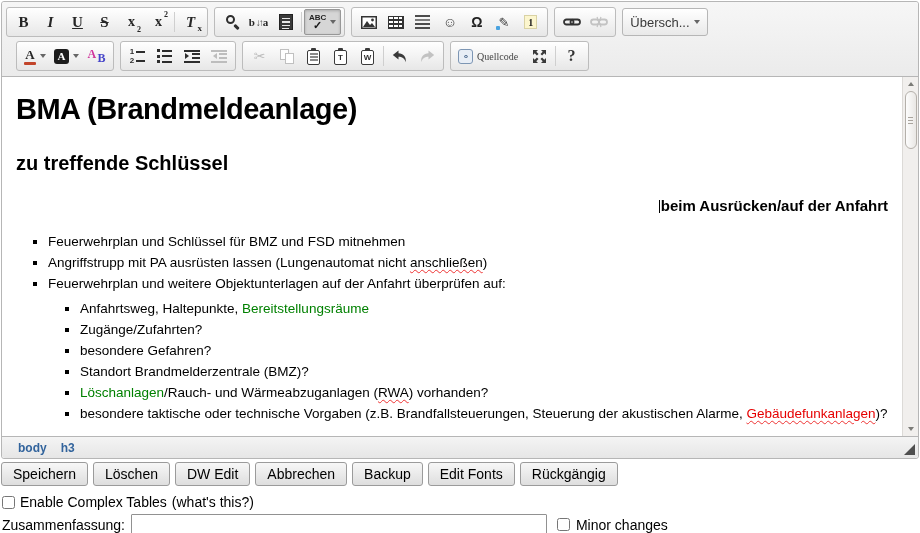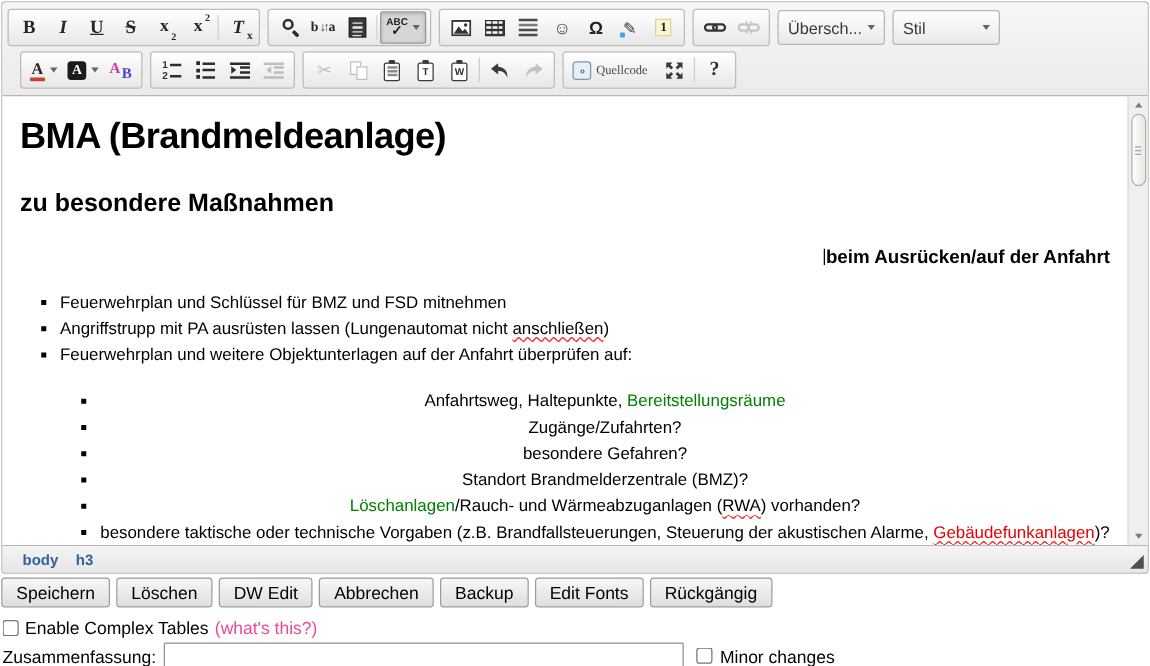--- a/index.html
+++ b/index.html
@@ -110,21 +110,21 @@
   .src-label { font-size:10px; color:#444; margin:0 4px;font-family:Liberation Serif, serif; }
   .g-help { font-family:"Liberation Serif",serif; font-weight:bold; font-size:16px; color:#333; }
 
   
   .cke-contents { position:relative; height:360px; background:#fff; border-top:1px solid #b6b6b6; overflow:hidden; }
   .doc { padding:0 30px 0 14px; color:#000; font-size:13.5px; }
   .doc h1 { font-size:29px; letter-spacing:-0.5px; margin-top:16px; }
   .doc h2 { font-size:20px; margin-top:26px; }
   .doc h3 { font-size:15px; margin-top:22px;text-align:right; }
   .doc ul { margin-top:17px; padding-left:32px; list-style:square; }
-  .doc ul ul { margin-top:16px; padding-left:32px;text-align:center; }
+  .doc ul ul { margin-top:4px; padding-left:32px; }
   .doc li { line-height:21px; }
   .grn { color:#008000; }
   .red { color:#e60000; }
   .msp { text-decoration: underline; text-decoration-style: wavy; text-decoration-color:#e33; text-decoration-thickness:1px; text-underline-offset:2px; }
   .caret-line { display:inline-block; width:1px; height:13px; background:#000; margin-right:1px; vertical-align:-2px; }
 
   
   .scrollbar { position:absolute; right:0; top:0; bottom:0; width:16px; background:#f1efed; border-left:1px solid #dcdad7; }
   .sb-btn { position:absolute; left:0; right:0; height:14px; display:flex; align-items:center; justify-content:center; }
   .sb-btn.up { top:0; } .sb-btn.down { bottom:0; }
@@ -140,21 +140,21 @@
   .path-item { font-size:12px; font-weight:bold; color:#31639c; cursor:pointer; }
   .resize-grip { position:absolute; right:3px; bottom:3px; width:0; height:0;
     border-left:11px solid transparent; border-bottom:11px solid #4e4e4e; }
 
   
   .actions { display:flex; gap:5px; margin:3px 0 0 1px; }
   .btn { font-family:"Liberation Sans",sans-serif; font-size:14px; color:#000; padding:3px 11px;
     background:linear-gradient(#f7f7f7,#dedede); border:1px solid #9b9b9b; border-radius:3px; }
   .row-complex { display:flex; align-items:center; gap:5px; margin:8px 0 0 2px; font-size:14px; color:#000; }
   .row-complex input { width:13px; height:13px; }
-  .link { color:#ec4899; text-decoration:none; }
+  .link { color:#000000; text-decoration:none; }
   .row-summary { display:flex; align-items:center; gap:6px; margin:4px 0 0 2px; font-size:14px; color:#000; }
   .row-summary input[type="text"] { width:416px; height:21px; border:1px solid #919191; border-radius:1px; padding:1px 4px; font-size:13px; }
   .row-summary input[type="checkbox"] { width:13px; height:13px; margin-left:4px; }
 </style>
 </head>
 <body>
 
 <div class="cke">
   <div class="cke-top">
 
@@ -276,24 +276,20 @@
               </g>
               <path d="M7 1 L11 11 M11 1 L7 11" stroke="#c3c3c3" stroke-width="1.2"></path>
             </svg>
         </span>
       </div>
 
       <div class="dropdown">
         <span>Übersch...</span>
         <span class="caret"></span>
       </div>
-      <div class="dropdown">
-        <span>Stil</span>
-        <span class="caret"></span>
-      </div>
     </div>
 
     <div class="tb-row" style="margin-left:10px">
       <div class="tb-group">
         <span class="tb-btn wide">
           <span class="ic-acolor">
               <b>A</b>
               <i class="bar-red"></i>
             </span>
           <span class="caret"></span>
@@ -420,21 +416,21 @@
         <span class="tb-btn">
             <span class="g-help">?</span>
           </span>
       </div>
     </div>
   </div>
 
   <div class="cke-contents">
     <div class="doc">
       <h1>BMA (Brandmeldeanlage)</h1>
-      <h2>zu besondere Maßnahmen</h2>
+      <h2>zu treffende Schlüssel</h2>
       <h3><span class="caret-line"></span><span>beim Ausrücken/auf der Anfahrt</span></h3>
       <ul>
         <li><span>Feuerwehrplan und Schlüssel für BMZ und FSD mitnehmen</span></li>
         <li><span>Angriffstrupp mit PA ausrüsten lassen (Lungenautomat nicht </span><span class="msp">anschließen</span><span>)</span></li>
         <li><span>Feuerwehrplan und weitere Objektunterlagen auf der Anfahrt überprüfen auf:</span></li>
         <ul>
           <li><span>Anfahrtsweg, Haltepunkte, </span><span class="grn">Bereitstellungsräume</span></li>
           <li><span>Zugänge/Zufahrten?</span></li>
           <li><span>besondere Gefahren?</span></li>
           <li><span>Standort Brandmelderzentrale (BMZ)?</span></li>

